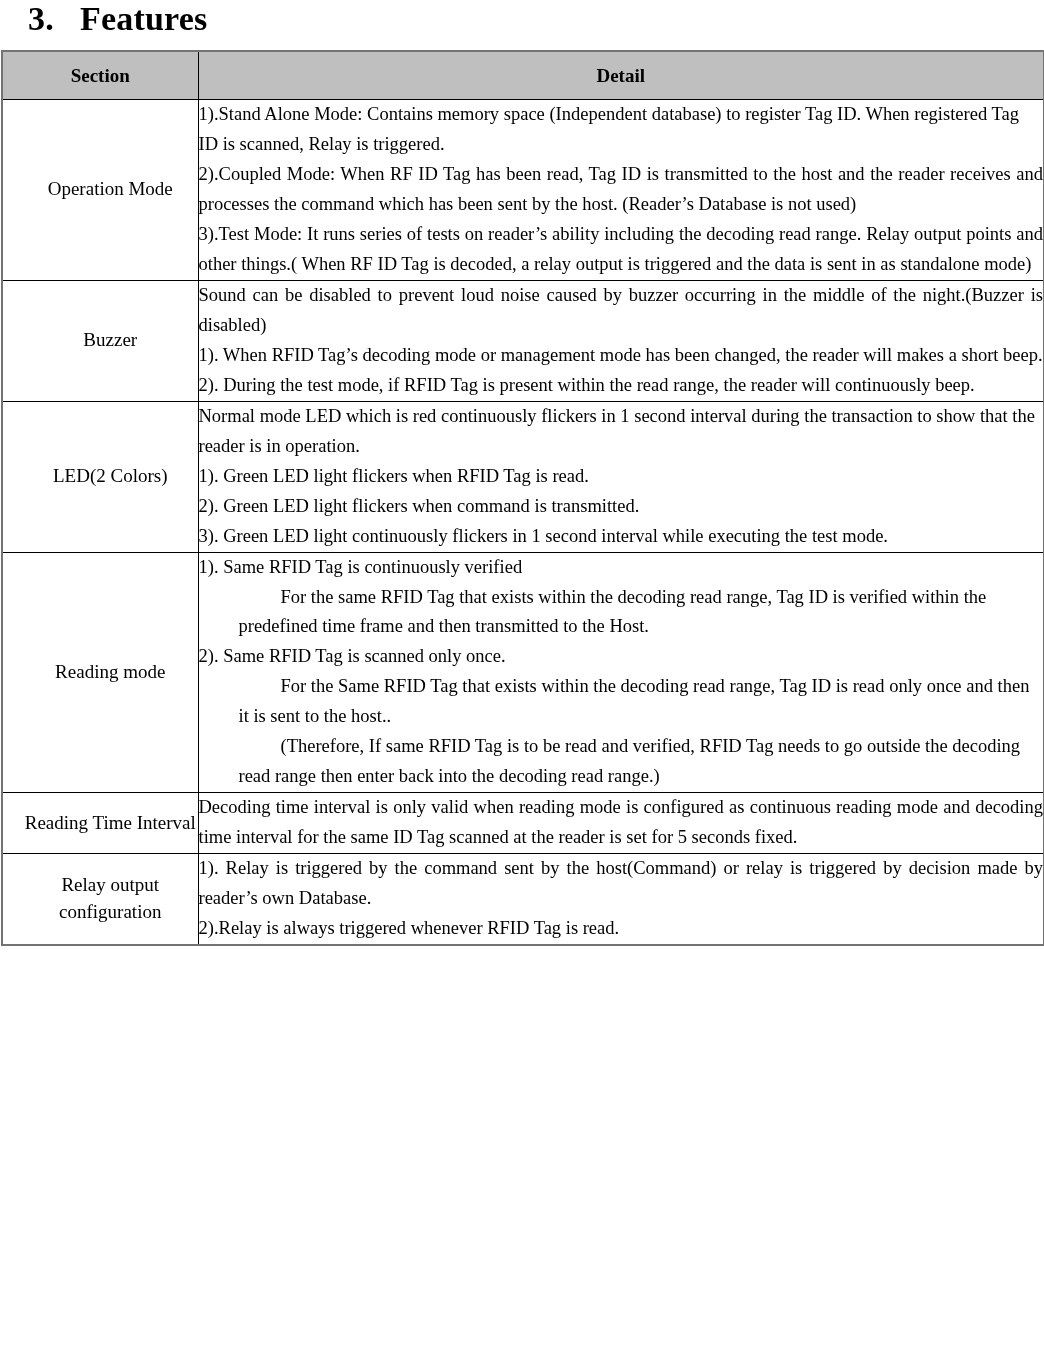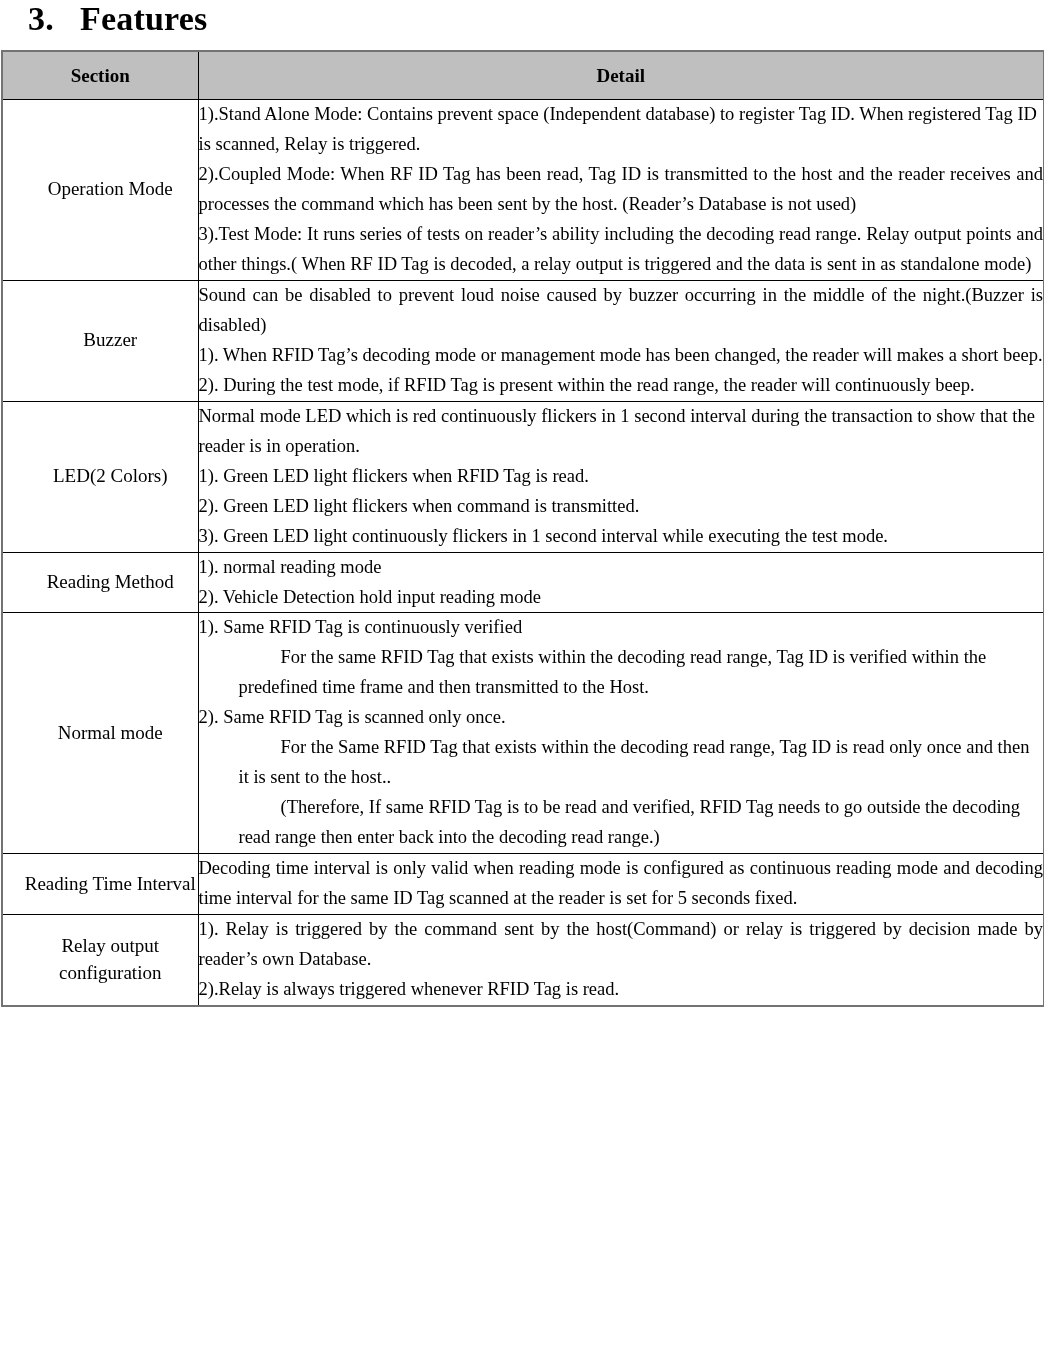--- a/index.html
+++ b/index.html
@@ -97,21 +97,21 @@
         <th>Section</th>
         <th>Detail</th>
       </tr>
     </thead>
     <tbody id="tbody">
         <tr>
           <td class="cell-section">
             <span class="lbl">Operation Mode</span>
           </td>
           <td class="cell-detail">
-            <div class="para nojust"><span>1).</span><b>Stand Alone Mode</b><span class="gap-sp-holder">: Contains prevent space (Independent database) to register Tag ID. When registered Tag ID is scanned, Relay is triggered.</span></div>
+            <div class="para nojust"><span>1).</span><b>Stand Alone Mode</b><span class="gap-sp-holder">: Contains memory space (Independent database) to register Tag ID. When registered Tag ID is scanned, Relay is triggered.</span></div>
             <div class="para"><span>2).</span><b>Coupled Mode</b><span class="gap-sp-holder">: When RF ID Tag has been read, Tag ID is transmitted to the host and the reader receives and processes the command which has been sent by the host. (Reader’s Database is not used)</span></div>
             <div class="para"><span>3).</span><b>Test Mode</b><span class="gap-sp-holder">:   It runs series of tests on reader’s ability including the decoding read range. Relay output points and other things.( When RF ID Tag is decoded, a relay output is triggered and the data is sent in as standalone mode)</span></div>
           </td>
         </tr>
         <tr>
           <td class="cell-section">
             <span class="lbl">Buzzer</span>
           </td>
           <td class="cell-detail">
             <div class="para"><span class="gap-sp-holder">Sound can be disabled to prevent loud noise caused by buzzer occurring in the middle of the night.(Buzzer is disabled)</span></div>
@@ -125,30 +125,21 @@
           </td>
           <td class="cell-detail">
             <div class="para nojust"><span class="gap-sp-holder">Normal mode LED which is red continuously flickers in 1 second interval during the transaction to show that the reader is in operation.</span></div>
             <div class="para nojust"><span>1).</span><span class="gap-sp-holder"> Green LED light flickers when RFID Tag is read.</span></div>
             <div class="para nojust"><span>2).</span><span class="gap-sp-holder"> Green LED light flickers when command is transmitted.</span></div>
             <div class="para nojust"><span>3).</span><span class="gap-sp-holder"> Green LED light continuously flickers in 1 second interval while executing the test mode.</span></div>
           </td>
         </tr>
         <tr>
           <td class="cell-section">
-            <span class="lbl">Reading Method</span>
-          </td>
-          <td class="cell-detail">
-            <div class="para nojust"><span>1).</span><span class="gap-sp-holder"> normal reading mode</span></div>
-            <div class="para nojust"><span>2).</span><span class="gap-sp-holder"> Vehicle Detection hold input reading mode</span></div>
-          </td>
-        </tr>
-        <tr>
-          <td class="cell-section">
-            <span class="lbl">Normal mode</span>
+            <span class="lbl">Reading mode</span>
           </td>
           <td class="cell-detail">
             <div class="para nojust"><span>1).</span><span class="gap-sp-holder"> Same RFID Tag is continuously verified</span></div>
             <div class="para indent nojust"><span class="gap-sp-holder">For the same RFID Tag that exists within the decoding read range, Tag ID is verified within the predefined time frame and then transmitted to the Host.</span></div>
             <div class="para nojust"><span>2).</span><span class="gap-sp-holder"> Same RFID Tag is scanned only once.</span></div>
             <div class="para indent nojust"><span class="gap-sp-holder">For the Same RFID Tag that exists within the decoding read range, Tag ID is read only once and then it is sent to the host..</span></div>
             <div class="para indent nojust"><span class="gap-sp-holder">(Therefore, If same RFID Tag is to be read and verified, RFID Tag needs to go outside the decoding read range then enter back into the decoding read range.)</span></div>
           </td>
         </tr>
         <tr>

